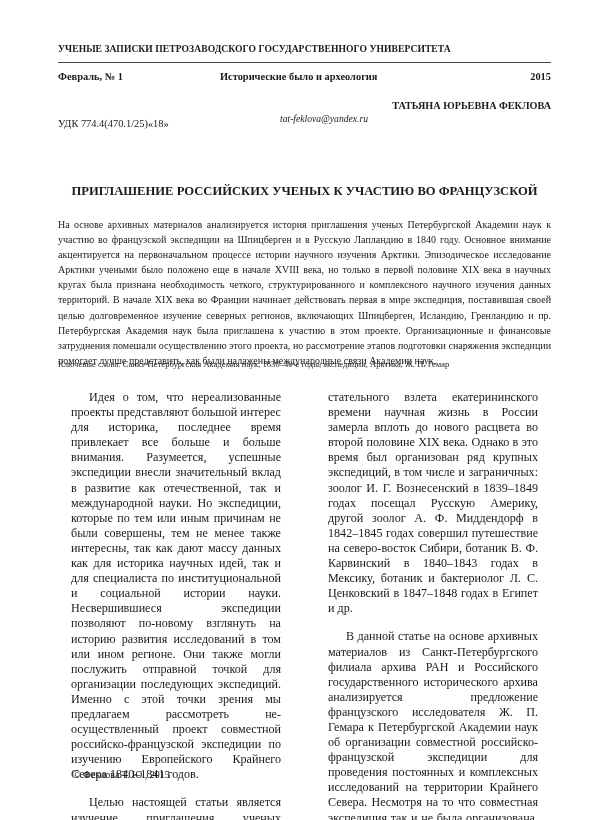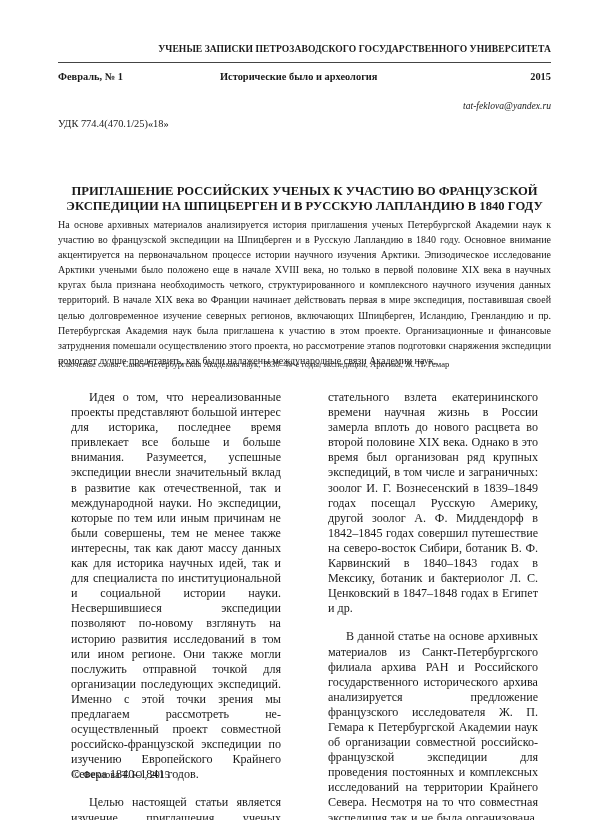--- a/index.html
+++ b/index.html
@@ -1,32 +1,32 @@
 <!DOCTYPE html>
 <html><head>
 <meta charset="utf-8">
 <style>
   html, body { margin: 0; padding: 0; background: #ffffff; }
   body { width: 600px; height: 820px; position: relative; overflow: hidden;
          font-family: "Liberation Serif", "DejaVu Serif", serif; color: #1a1a1a; }
   .page { position: absolute; left: 58px; top: 0; width: 493px; }
-  .journal { position: absolute; top: 43px; left: 0; width: 493px; text-align: right;
+  .journal { position: absolute; top: 43px; left: 0; width: 493px; text-align: left;
              font-weight: bold; font-size: 9.6px; letter-spacing: 0.05px; }
   .rule { position: absolute; top: 62px; left: 0; width: 493px; height: 0;
           border-top: 1px solid #444; }
   .meta-row { position: absolute; top: 71px; left: 0; width: 493px; height: 14px;
               font-weight: bold; font-size: 10.4px; }
   .meta-left { position: absolute; left: 0; top: 0; }
   .meta-center { position: absolute; left: 162px; top: 0; }
   .meta-right { position: absolute; right: 0; top: 0; }
   .udk { position: absolute; top: 88px; left: 0; font-size: 10.4px; margin-top: 30px; }
   .author { position: absolute; top: 100px; left: 222px; width: 271px; font-size: 9.6px; line-height: 11.6px; }
   .author-name { text-align: right; font-weight: bold; font-size: 10.2px; margin-bottom: 1px; }
   .author-aff { text-align: justify; text-align-last: left; }
-  .author-email { font-style: italic; text-align: right; }
+  .author-email { font-style: italic; }
   .title { position: absolute; top: 184px; left: 0; width: 493px; text-align: center;
            font-weight: bold; font-size: 12.6px; line-height: 15px; }
   .abstract { position: absolute; top: 217px; left: 0; width: 493px; font-size: 10px;
               line-height: 15.1px; text-align: justify; }
   .abstract p { margin: 0; text-indent: 0; }
   .keywords { position: absolute; top: 359px; left: 0; width: 493px; font-size: 8.6px; }
   .col { position: absolute; top: 377px; width: 236px; font-size: 12.1px; line-height: 15.1px;
          text-align: justify; hyphens: manual; }
   .col p { margin: 13px; text-indent: 18px; }
   .col-left { left: 0; }
@@ -41,26 +41,26 @@
   <div class="journal">УЧЕНЫЕ ЗАПИСКИ ПЕТРОЗАВОДСКОГО ГОСУДАРСТВЕННОГО УНИВЕРСИТЕТА</div>
   <div class="rule"></div>
   <div class="meta-row">
     <span class="meta-left">Февраль, № 1</span>
     <span class="meta-center">Исторические было и археология</span>
     <span class="meta-right">2015</span>
   </div>
   <div class="udk">УДК 774.4(470.1/25)«18»</div>
 
   <div class="author">
+    <div class="author-name">ТАТЬЯНА ЮРЬЕВНА ФЕКЛОВА</div>
     <div class="author-email">tat-feklova@yandex.ru</div>
   </div>
 
   <div class="title">
     <div>ПРИГЛАШЕНИЕ РОССИЙСКИХ УЧЕНЫХ К УЧАСТИЮ ВО ФРАНЦУЗСКОЙ</div>
-    <div>ЭКСПЕДИЦИИ НА ШПИЦБЕРГЕН И В РУССКУЮ ЛАПЛАНДИЮ В 1840 ГОДУ</div>
   </div>
 
   <div class="abstract">
     <p>На основе архивных материалов анализируется история приглашения ученых Петербургской Академии наук к участию во французской экспедиции на Шпицберген и в Русскую Лапландию в 1840 году. Основное внимание акцентируется на первоначальном процессе истории научного изу­чения Арктики. Эпизодическое исследование Арктики учеными было положено еще в начале XVIII века, но только в первой половине XIX века в научных кругах была признана необходимость четкого, структурированного и комплексного научного изучения данных территорий. В начале XIX века во Франции начинает действовать первая в мире экспедиция, поставившая своей целью долго­временное изучение северных регионов, включающих Шпицберген, Исландию, Гренландию и пр. Петербургская Академия наук была приглашена к участию в этом проекте. Организационные и фи­нансовые затруднения помешали осуществлению этого проекта, но рассмотрение этапов подготов­ки снаряжения экспедиции помогает лучше представить, как были налажены международные связи Академии наук.</p>
   </div>
 
   <div class="keywords">Ключевые слова: Санкт-Петербургская Академия наук, 1830–40-е годы, экспедиции, Арктика, Ж. П. Гемар</div>
 
   <div class="col col-left">
     <p>Идея о том, что нереализованные проекты представляют большой интерес для историка, последнее время привлекает все больше и боль­ше внимания. Разумеется, успешные экспеди­ции внесли значительный вклад в развитие как отечественной, так и международной науки. Но экспедиции, которые по тем или иным при­чинам не были совершены, тем не менее также интересны, так как дают массу данных как для историка научных идей, так и для специалиста по институциональной и социальной истории науки. Несвершившиеся экспедиции позволяют по-новому взглянуть на историю развития ис­следований в том или ином регионе. Они также могли послужить отправной точкой для органи­зации последующих экспедиций. Именно с этой точки зрения мы предлагаем рассмотреть не­осуществленный проект совместной российско-французской экспедиции по изучению Европей­ского Крайнего Севера 1840–1841 годов.</p>

